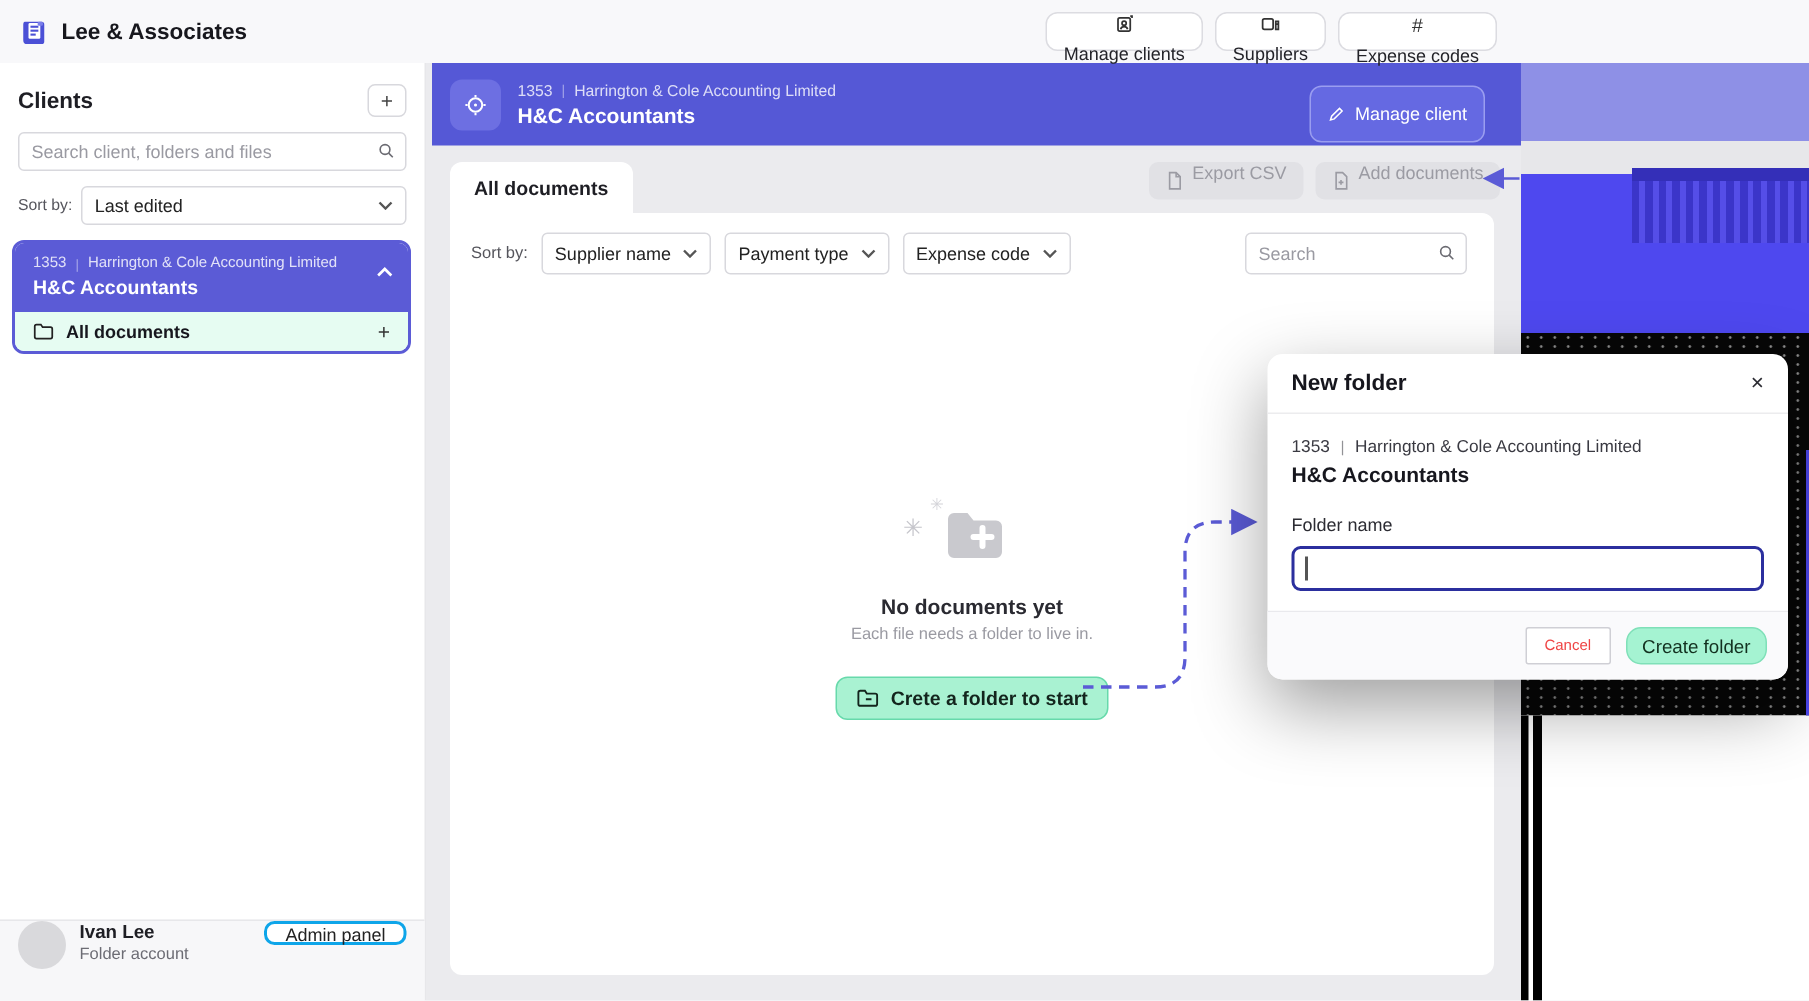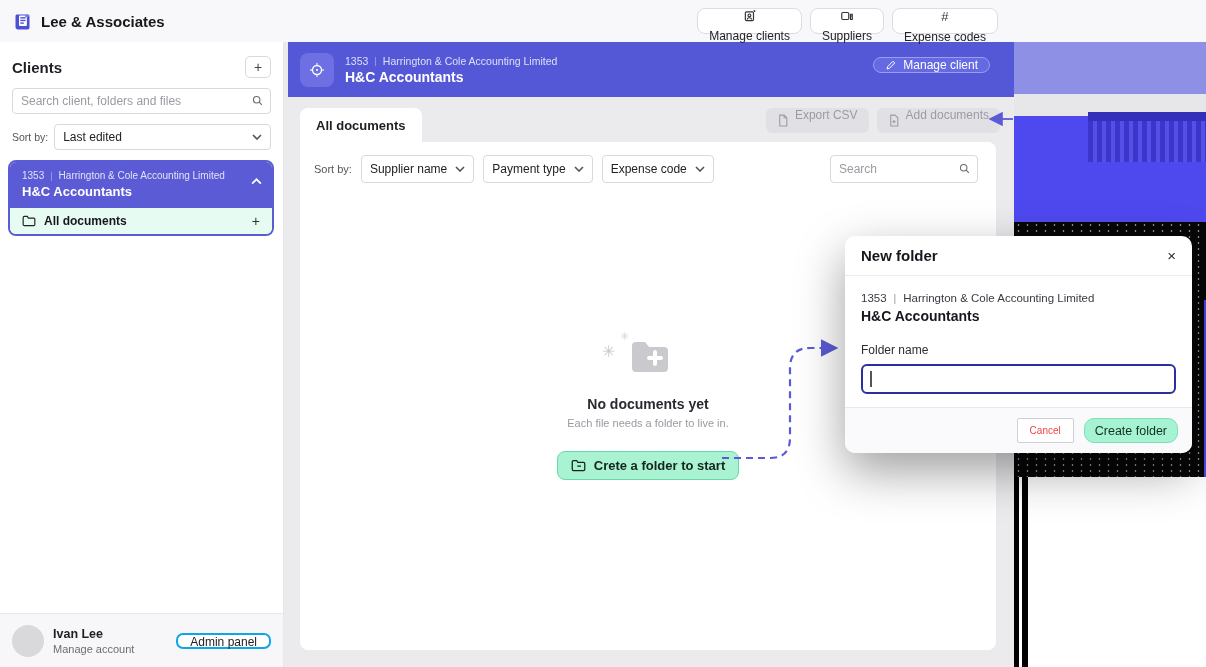--- a/index.html
+++ b/index.html
@@ -29,34 +29,34 @@
 
   .client-card { position:absolute; left:8px; top:118px; width:266px; border:2px solid #5b5bd6; border-radius:8px; overflow:hidden; background:#fff; }
   .cc-top { background:#5b5bd6; padding:8px 10px 9px 12px; position:relative; cursor:pointer; }
   .cc-meta { font-size:10px; color:rgba(255,255,255,.82); display:flex; gap:6px; align-items:center; }
   .cc-name { font-size:13px; font-weight:bold; color:#fff; margin-top:3px; }
   .cc-chevron { position:absolute; right:10px; top:16px; }
   .cc-folder { display:flex; align-items:center; gap:8px; background:#e6fcf2; padding:5px 12px; cursor:pointer; }
   .cc-folder-label { font-size:12px; font-weight:bold; color:#17171e; }
   .cc-folder-add { margin-left:auto; font-size:14px; color:#333; cursor:pointer; }
 
-  .sb-user { position:absolute; left:0; bottom:0; width:100%; height:54px; background:#f7f7f9; border-top:1px solid #e7e7ea; display:flex; align-items:center; padding:0 12px; gap:9px; }
+  .sb-user { position:absolute; left:0; bottom:0; width:100%; height:54px; background:#f7f7f9; border-top:1px solid #e7e7ea; display:flex; align-items:flex-start; padding:0 12px; gap:9px; }
   .avatar { width:32px; height:32px; border-radius:50%; background:#d9d9dc; flex:none; }
   .user-name { font-size:12.5px; font-weight:bold; }
   .user-sub { font-size:11px; color:#6c6c74; margin-top:2px; }
   .admin-btn { margin-left:auto; height:16px; padding:0 12px; background:#fff; border:2px solid #0ea5e9; border-radius:7px; font-size:12px; color:#222; cursor:pointer; }
 
   
   .main { position:absolute; left:284px; top:42px; width:730px; height:625px; background:#ebebee; z-index:1; }
   .client-header { position:absolute; left:4px; top:0; right:0; height:55px; background:#5558d6; display:flex; align-items:center; padding-left:12px; }
   .ch-icon { width:34px; height:34px; border-radius:8px; background:#6d6fe2; display:flex; align-items:center; justify-content:center; }
   .ch-text { margin-left:11px; }
   .ch-meta { font-size:10.5px; color:rgba(255,255,255,.8); display:flex; gap:6px; }
   .ch-name { font-size:14px; font-weight:bold; color:#fff; margin-top:2px; }
-  .manage-btn { position:absolute; right:24px; top:15px; height:16px; display:flex; align-items:center; gap:6px; padding:0 11px; background:#6569e2; border:1px solid #9a9df0; border-radius:8px; color:#fff; font-size:12px; cursor:pointer; }
+  .manage-btn { position:absolute; right:24px; top:15px; height:38px; display:flex; align-items:center; gap:6px; padding:0 11px; background:#6569e2; border:1px solid #9a9df0; border-radius:8px; color:#fff; font-size:12px; cursor:pointer; }
 
   .tab { position:absolute; left:16px; top:66px; width:122px; height:34px; background:#fff; border-radius:8px 8px 0 0; font-size:13px; font-weight:bold; display:flex; align-items:center; padding-left:16px; cursor:pointer; }
   .doc-actions { position:absolute; right:14px; top:66px; display:flex; gap:8px; }
   .btn-disabled { display:flex; gap:6px; height:25px; padding:0 11px; background:#e1e1e5; border:none; border-radius:6px; font-size:12px; color:#9b9ba3; cursor:default; }
 
   .panel { position:absolute; left:16px; top:100px; width:696px; height:508px; background:#fff; border-radius:0 8px 8px 8px; }
   .filters { display:flex; align-items:center; gap:9px; padding:13px 18px 0 14px; }
   .f-label { font-size:11px; color:#55555c; white-space:nowrap; }
   .filters .selectbox { height:28px; }
   .datebox { display:flex; align-items:center; gap:7px; height:28px; margin-left:8px; padding:0 10px; background:#f7f7f9; border:1px solid #e2e2e6; border-radius:4px; font-size:12px; color:#222; cursor:pointer; }
@@ -201,21 +201,21 @@
         </span>
       <span class="cc-folder-label">All documents</span>
       <span class="cc-folder-add">+</span>
     </div>
   </div>
 
   <div class="sb-user">
     <span class="avatar"></span>
     <div>
       <div class="user-name">Ivan Lee</div>
-      <div class="user-sub">Manage account</div>
+      <div class="user-sub">Folder account</div>
     </div>
     <button class="admin-btn">Admin panel</button>
   </div>
 </aside>
 
 <div class="main">
   <div class="client-header">
     <span class="ch-icon">
       <svg width="18" height="18" viewBox="0 0 24 24" fill="none" stroke="#fff" stroke-width="1.8">
           <circle cx="12" cy="12" r="6"></circle>

